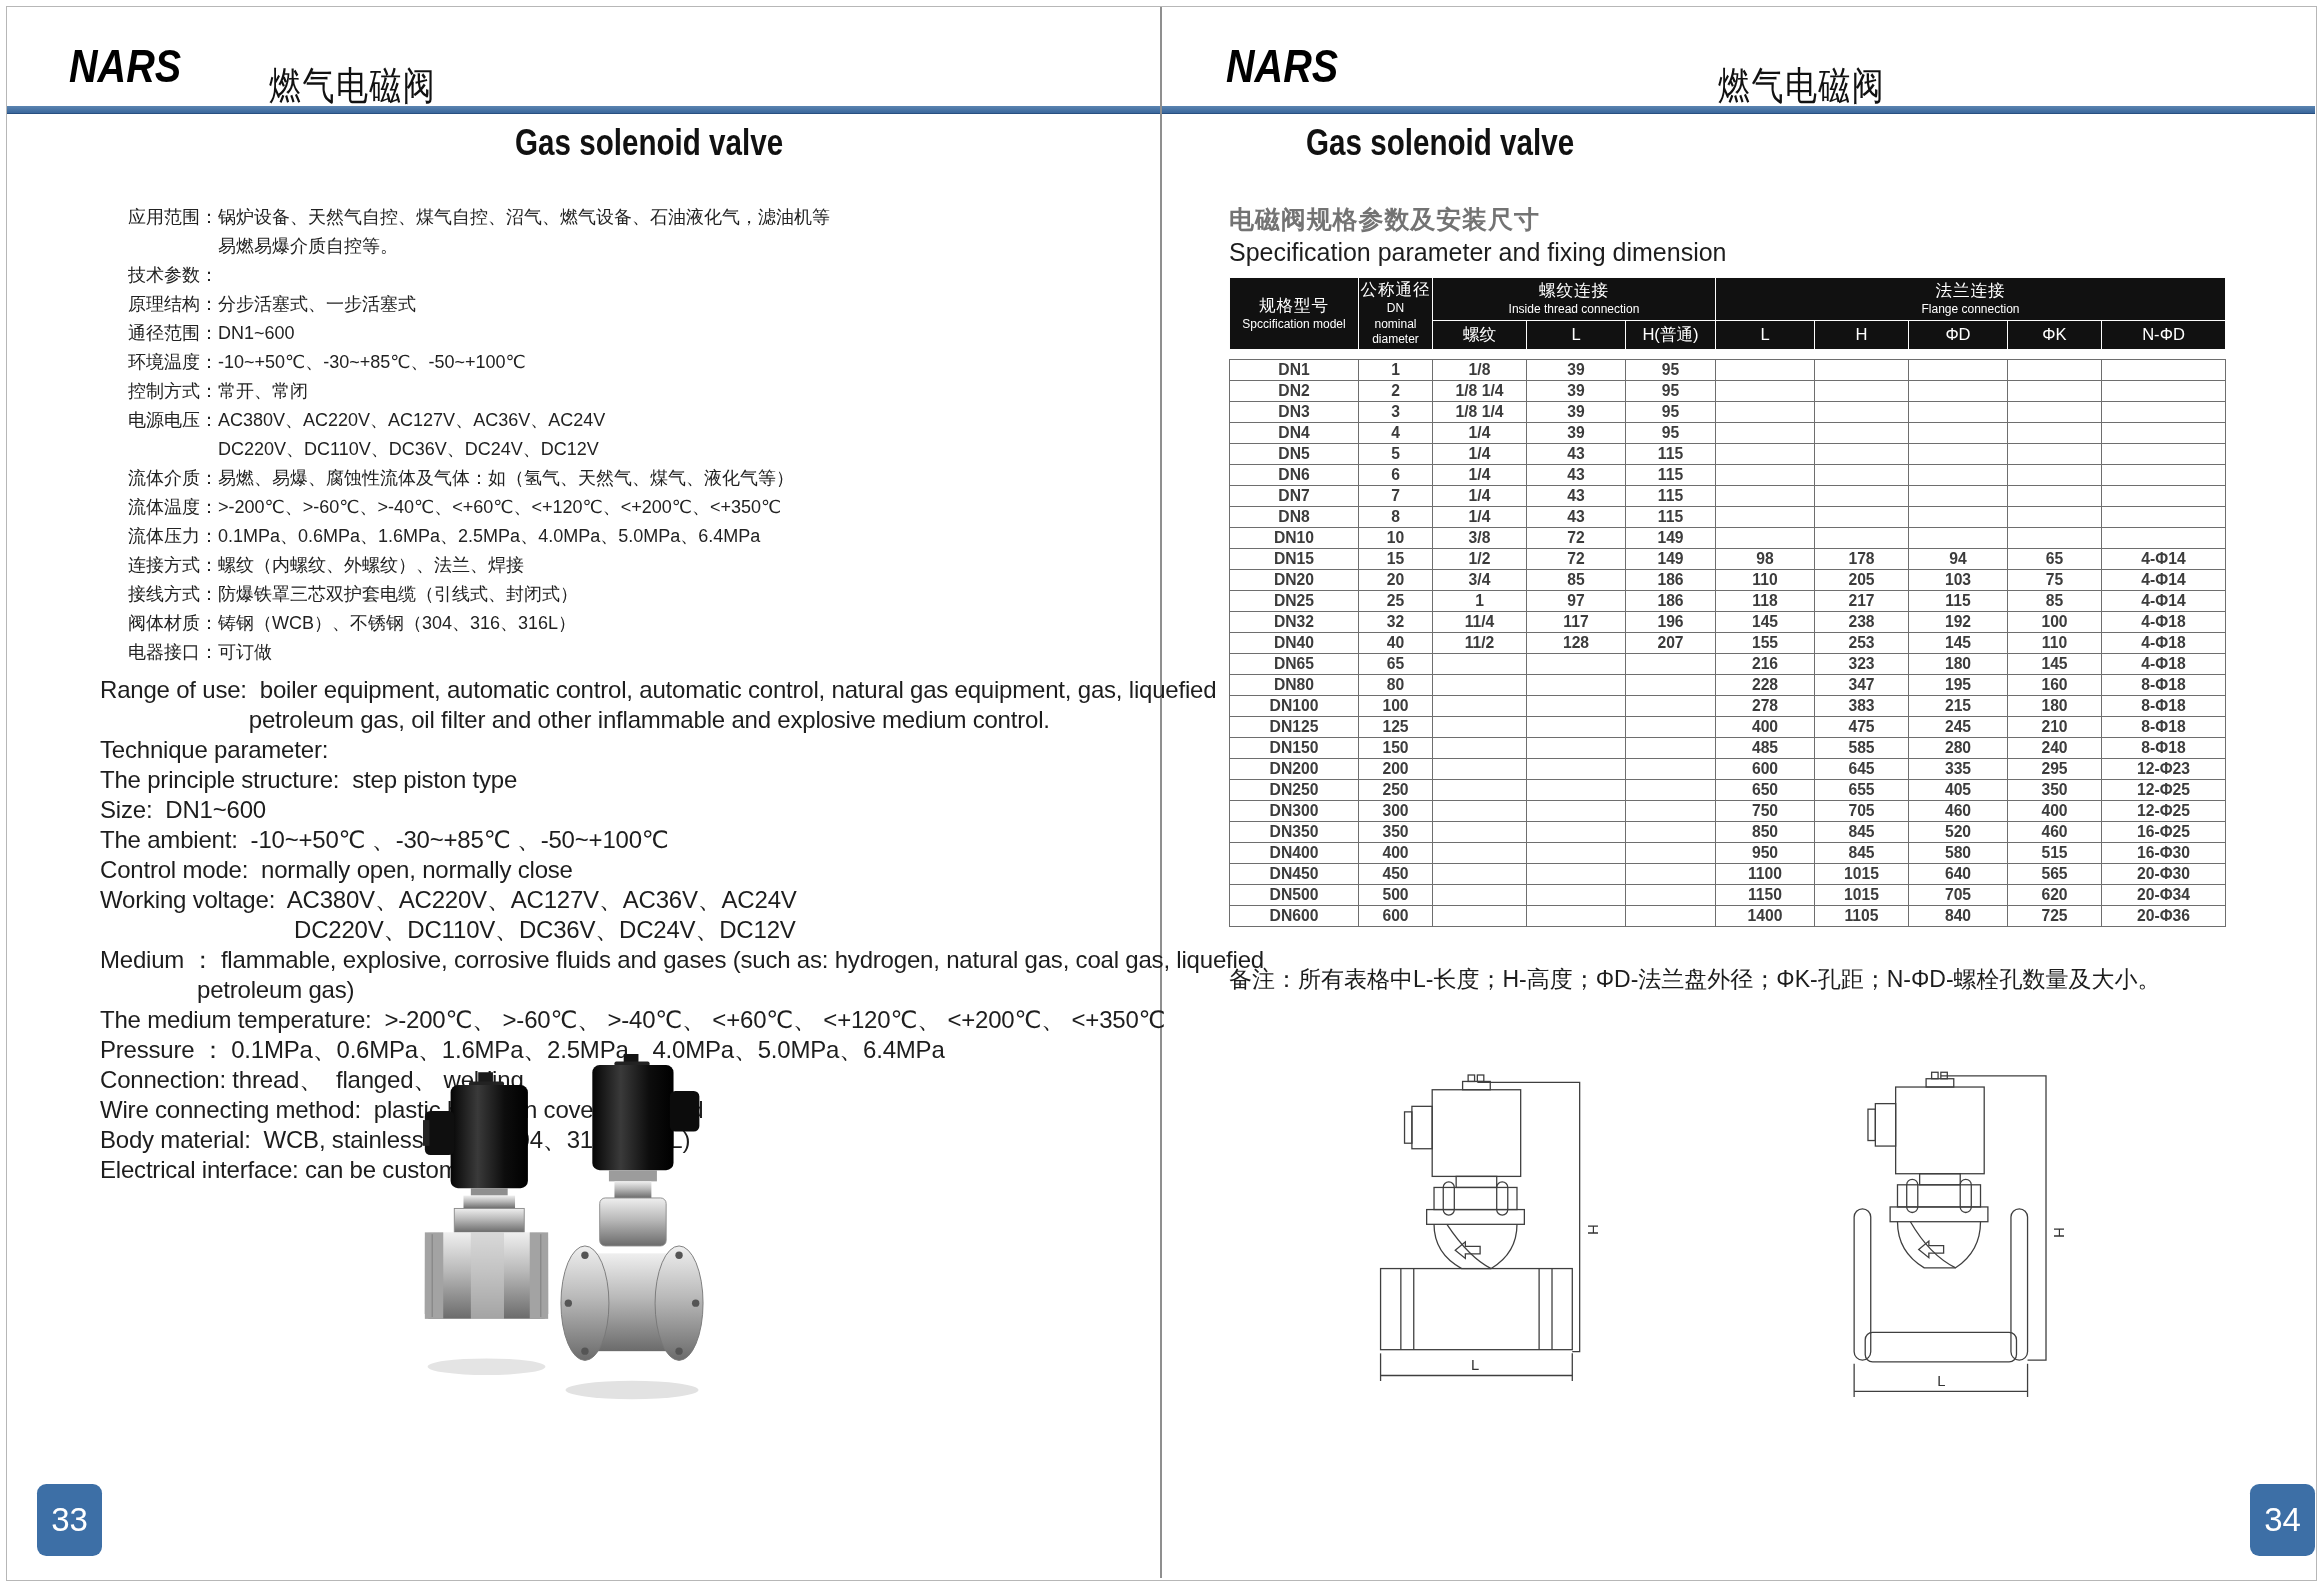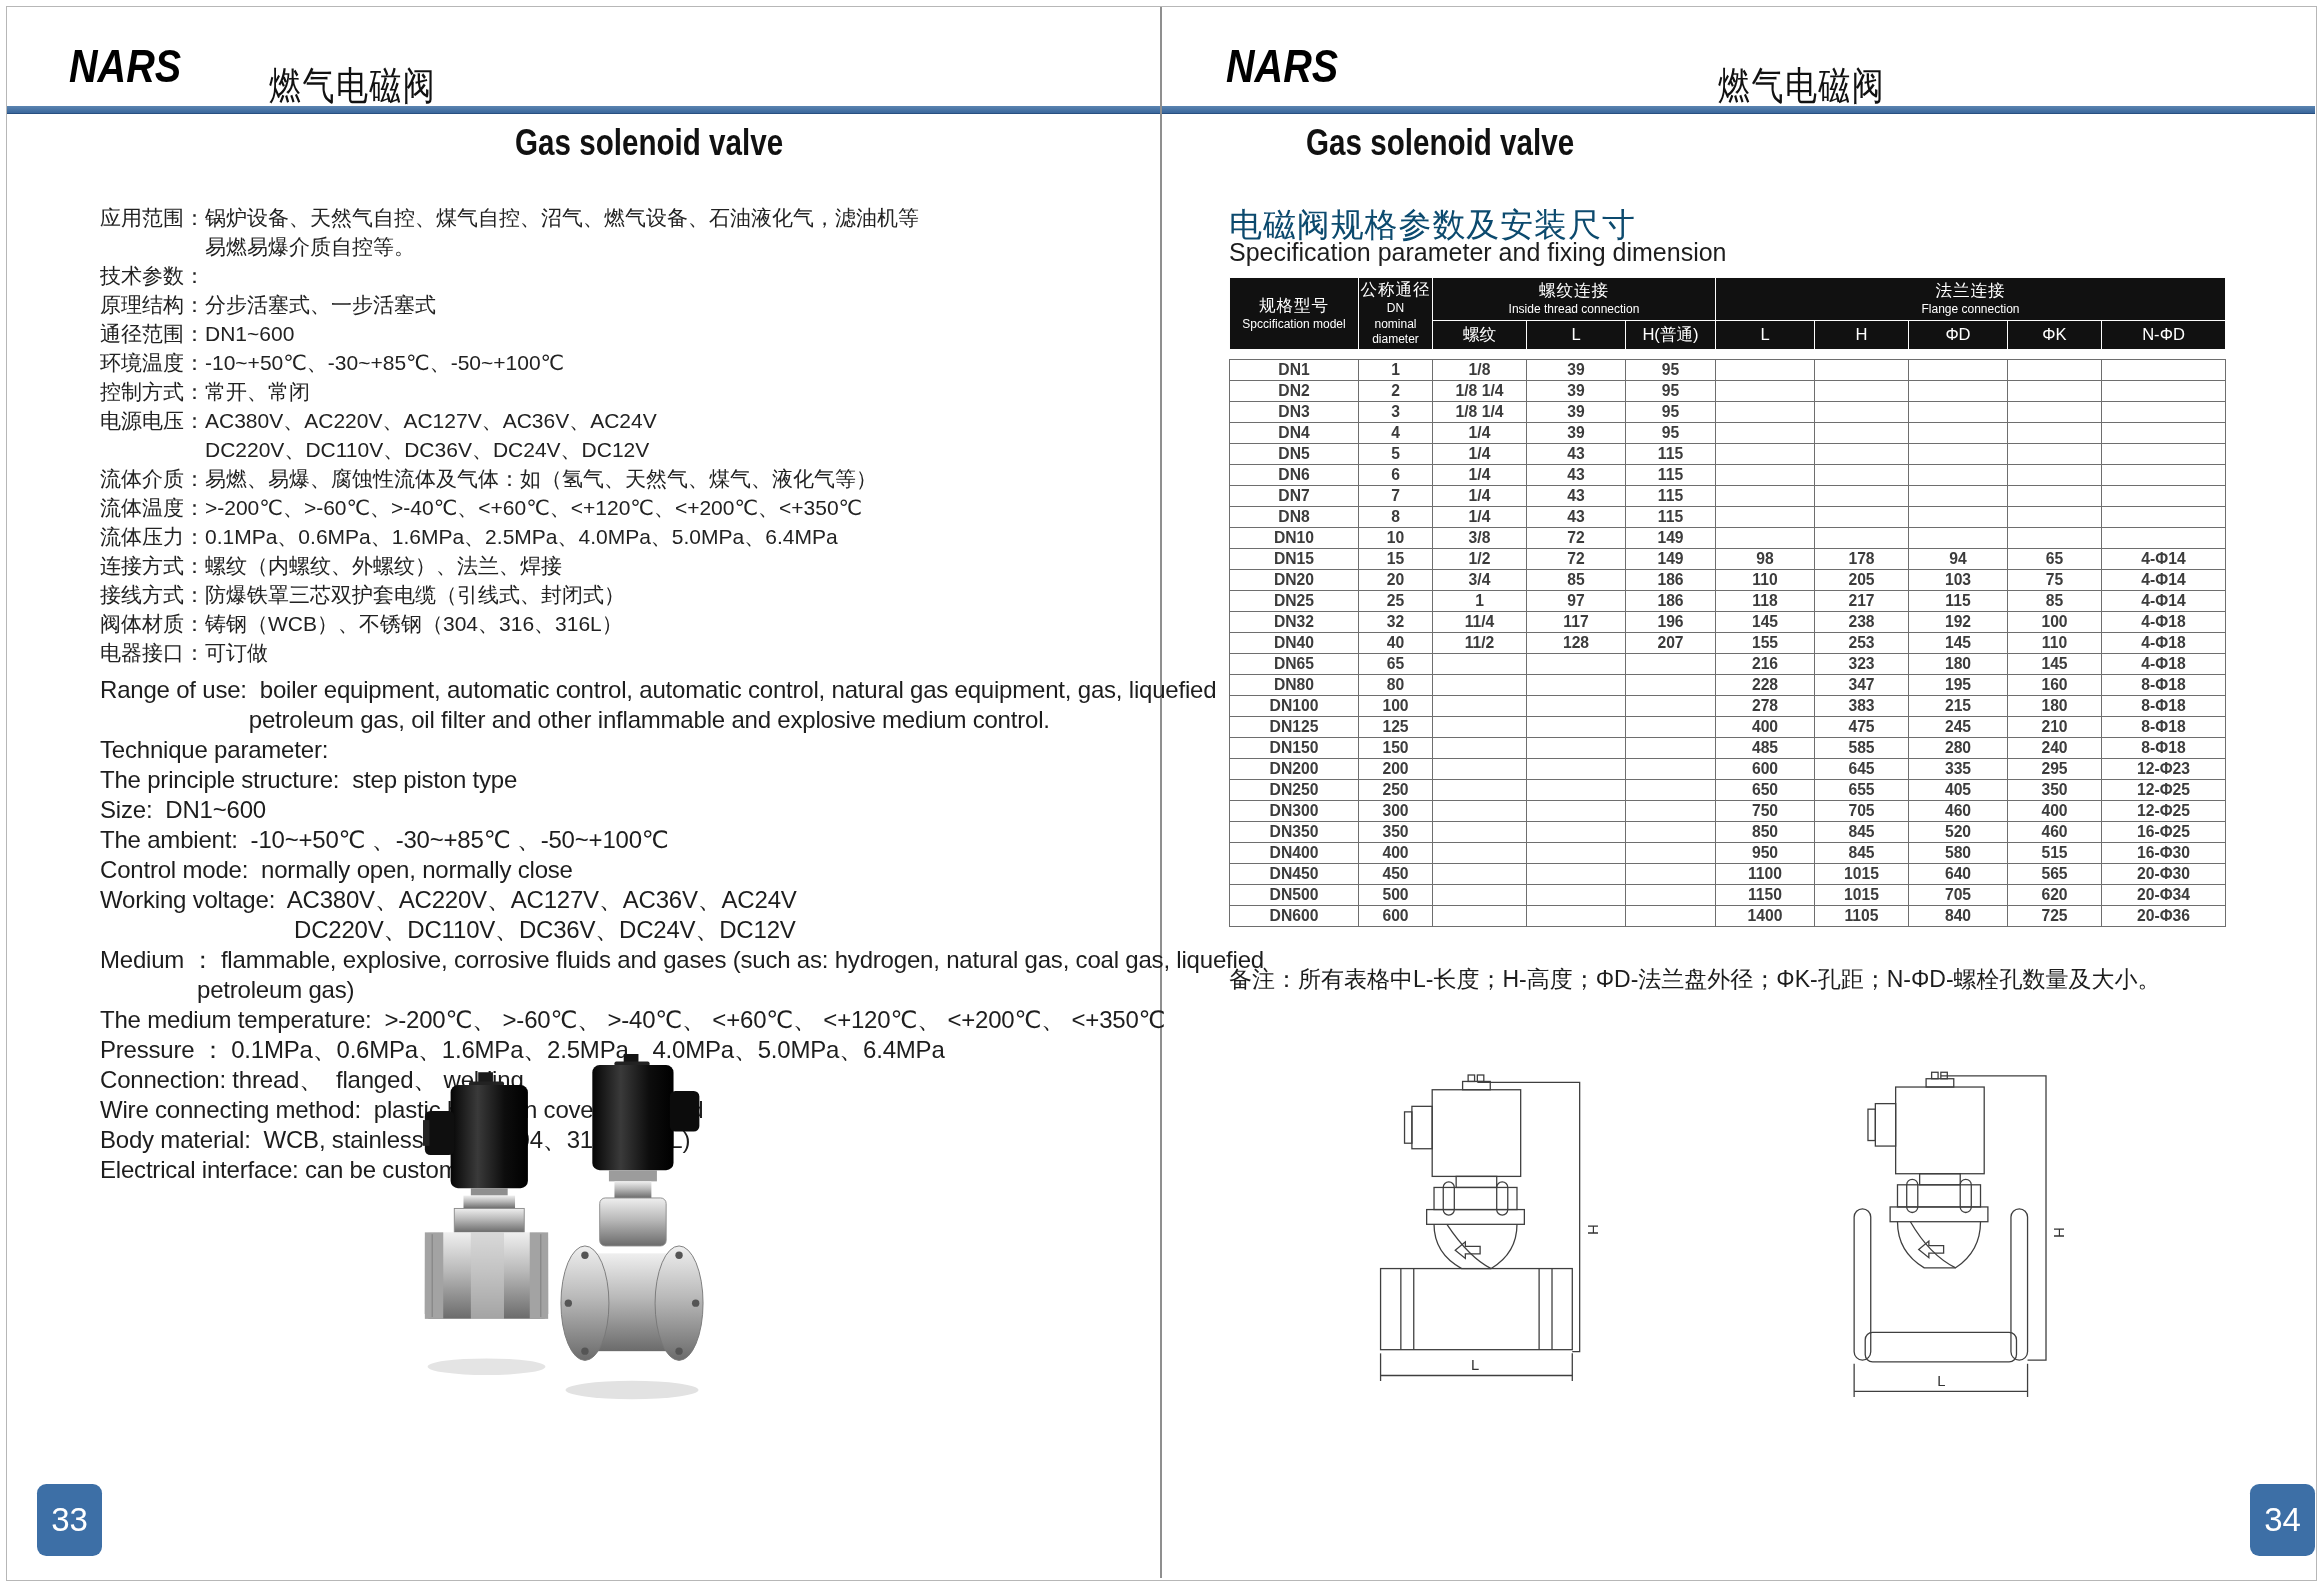--- a/index.html
+++ b/index.html
@@ -12,24 +12,24 @@
   .blue-rule { position:absolute; left:7.4px; right:7.4px; top:106px; height:8.3px;
     background:linear-gradient(#5b84b0,#3a679c); border-bottom:1.8px solid #274f80; }
   .logo { position:absolute; font-size:46px; font-weight:900; font-style:italic;
     letter-spacing:0px; transform:scaleX(0.86); transform-origin:left top; color:#000; }
   .cn-title { position:absolute; font-size:39px; font-weight:500; color:#111;
     transform:scaleX(0.82); transform-origin:left top; letter-spacing:1.8px; }
   .en-title { position:absolute; font-size:37px; font-weight:bold; color:#111;
     transform:scaleX(0.80); transform-origin:left top; }
 
   .spec-block { position:absolute; }
-  .spec-line { font-size:21px; line-height:29px; white-space:pre; color:#222; }
+  .spec-line { font-size:18px; line-height:29px; white-space:pre; color:#222;margin-left:28px; }
   .spec-line-en { font-size:24px; line-height:30px; white-space:pre; color:#1d1d1d; letter-spacing:-0.2px; }
 
-  .section-cn { position:absolute; font-size:33px; font-weight:normal; color:#0c4a6e; letter-spacing:0.9px; }
+  .section-cn { position:absolute; font-size:25px; font-weight:bold; color:#737373; letter-spacing:0.9px; }
   .section-en { position:absolute; font-size:25px; color:#1d1d1d; }
 
   .tablewrap { position:absolute; left:1229px; top:277px; width:995px; }
   table { border-collapse:collapse; table-layout:fixed; width:995px; }
   th { background:#111; color:#fff; border:1.8px solid #fdfdfd; font-weight:normal;
     text-align:center; vertical-align:middle; padding:0.9px 0; }
   .h-cn { font-size:16.6px; letter-spacing:0.9px; }
   .h-en { font-size:12px; line-height:15.7px; }
   .subth { font-size:16.6px; height:29px; }
   .bodytable { margin-top:9.2px; border:1.8px solid #555;font-weight:bold; }

